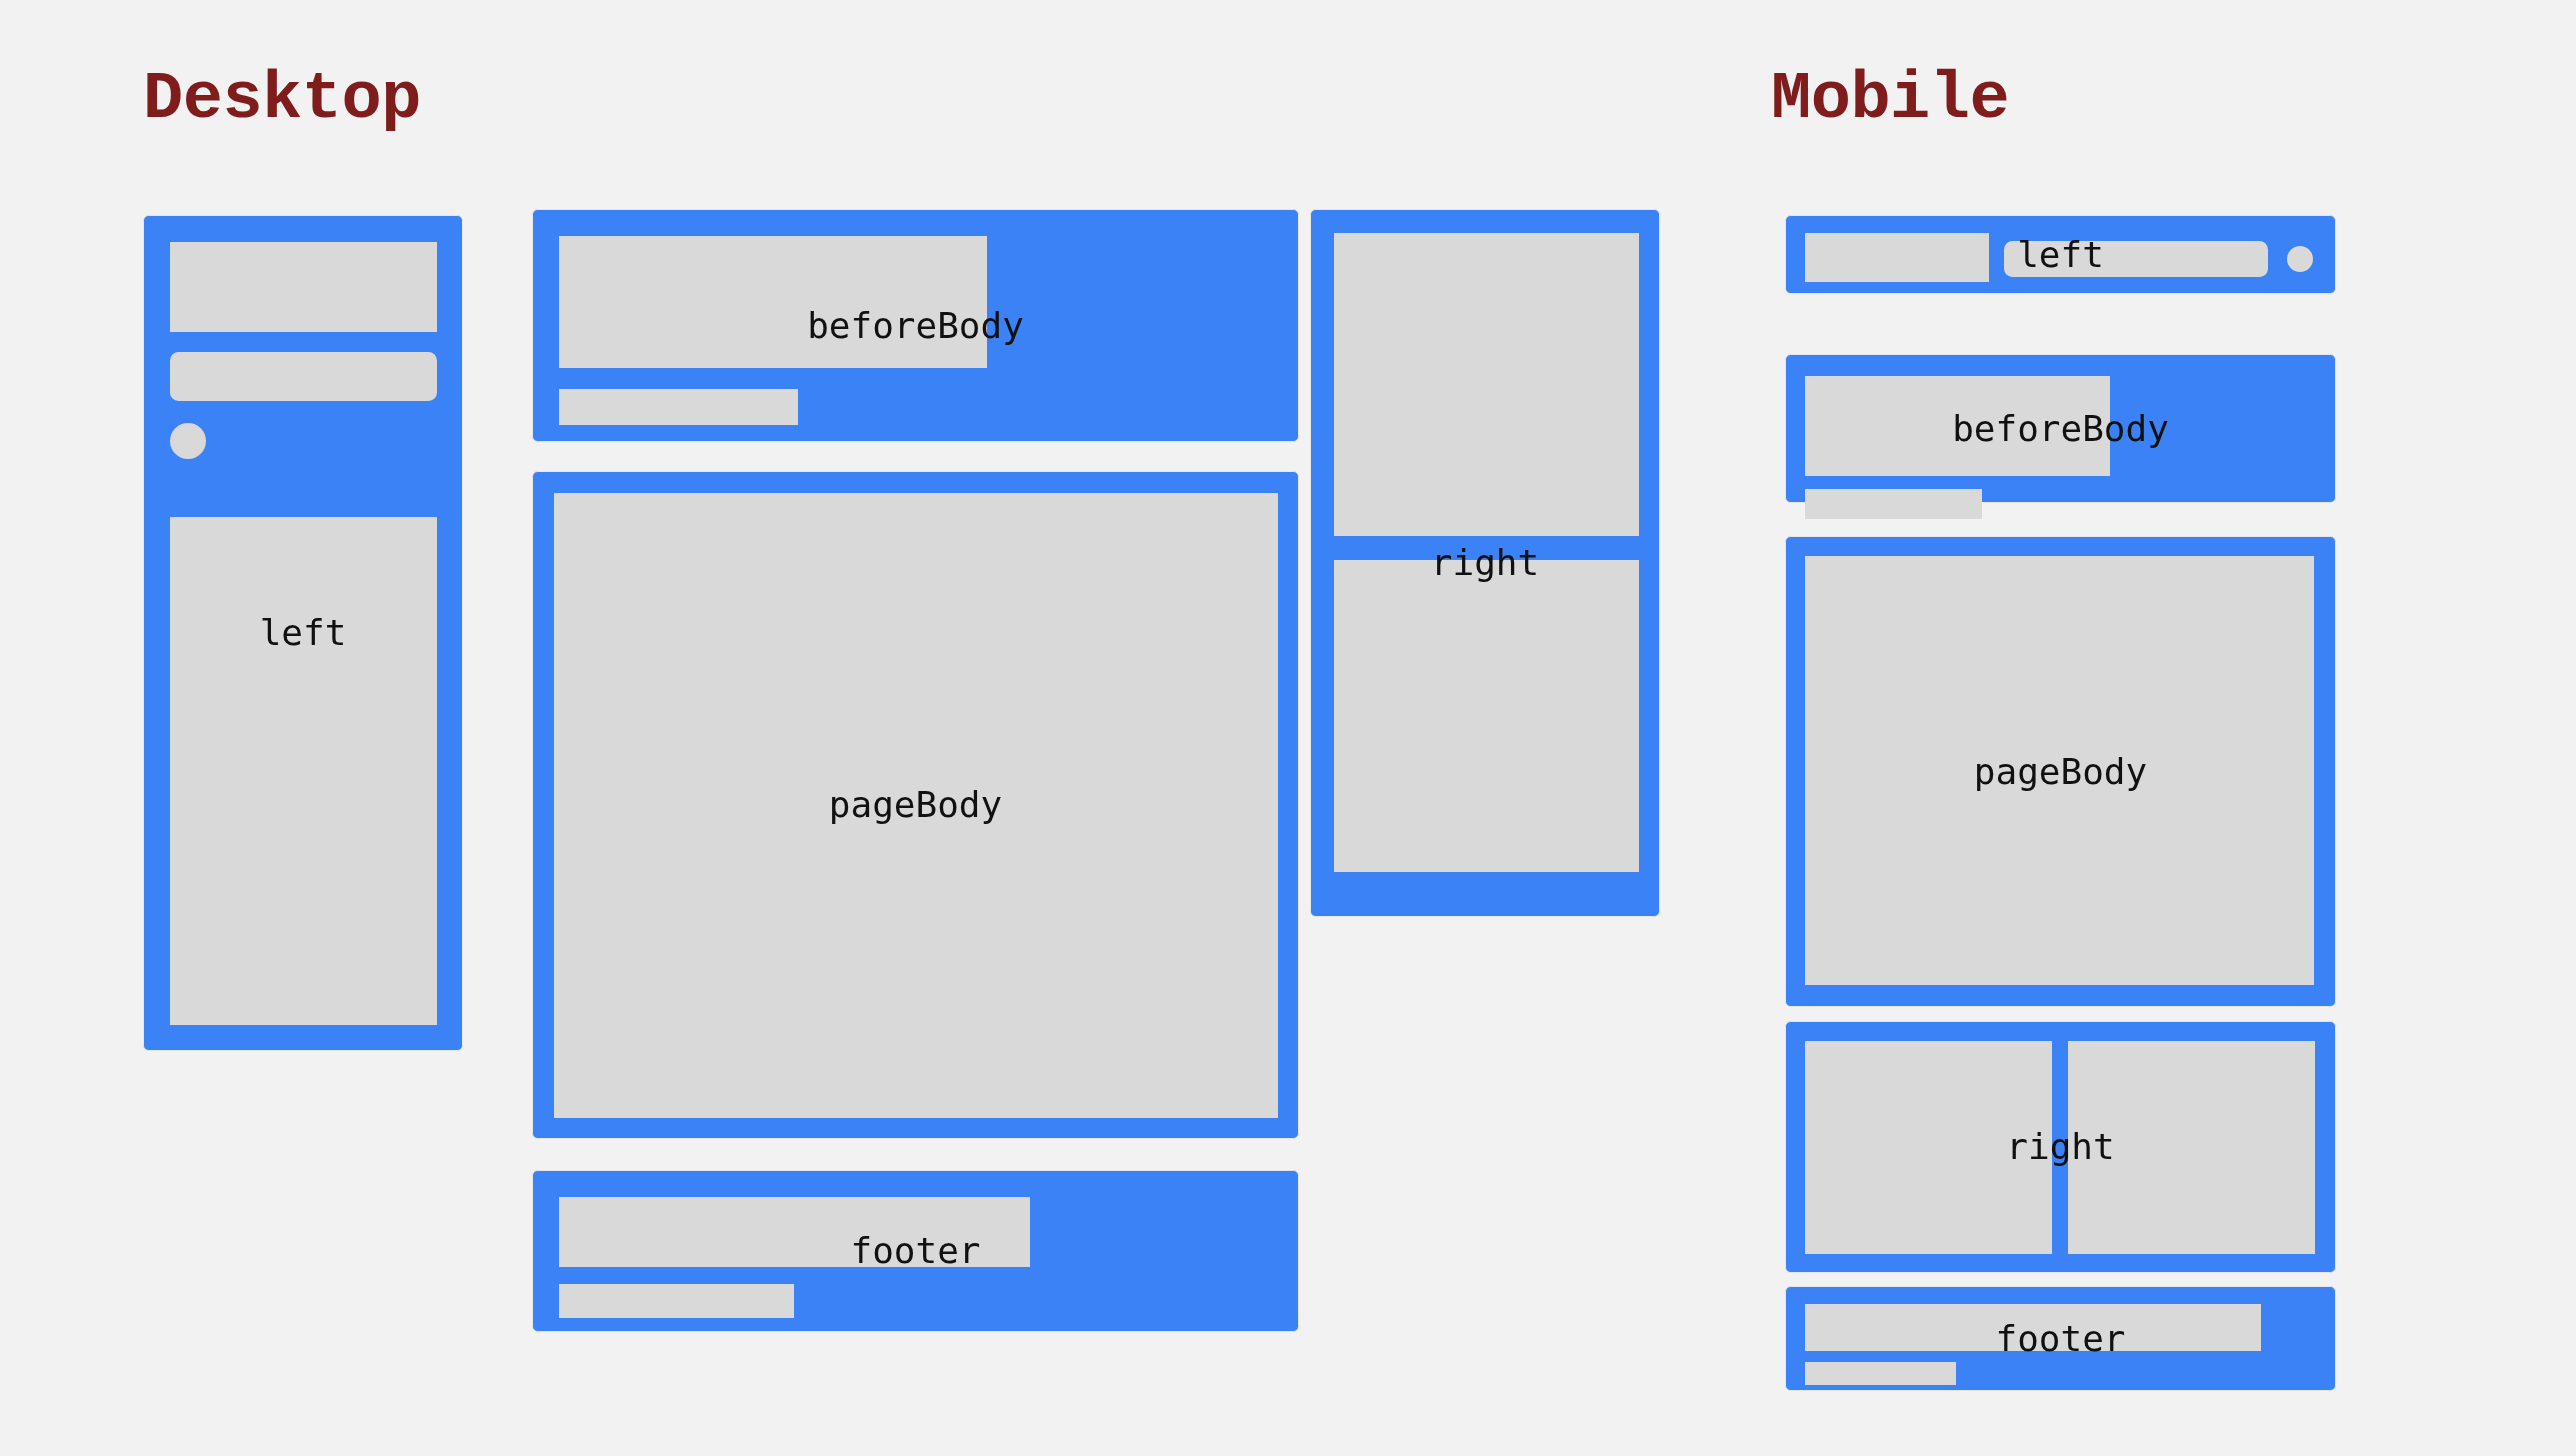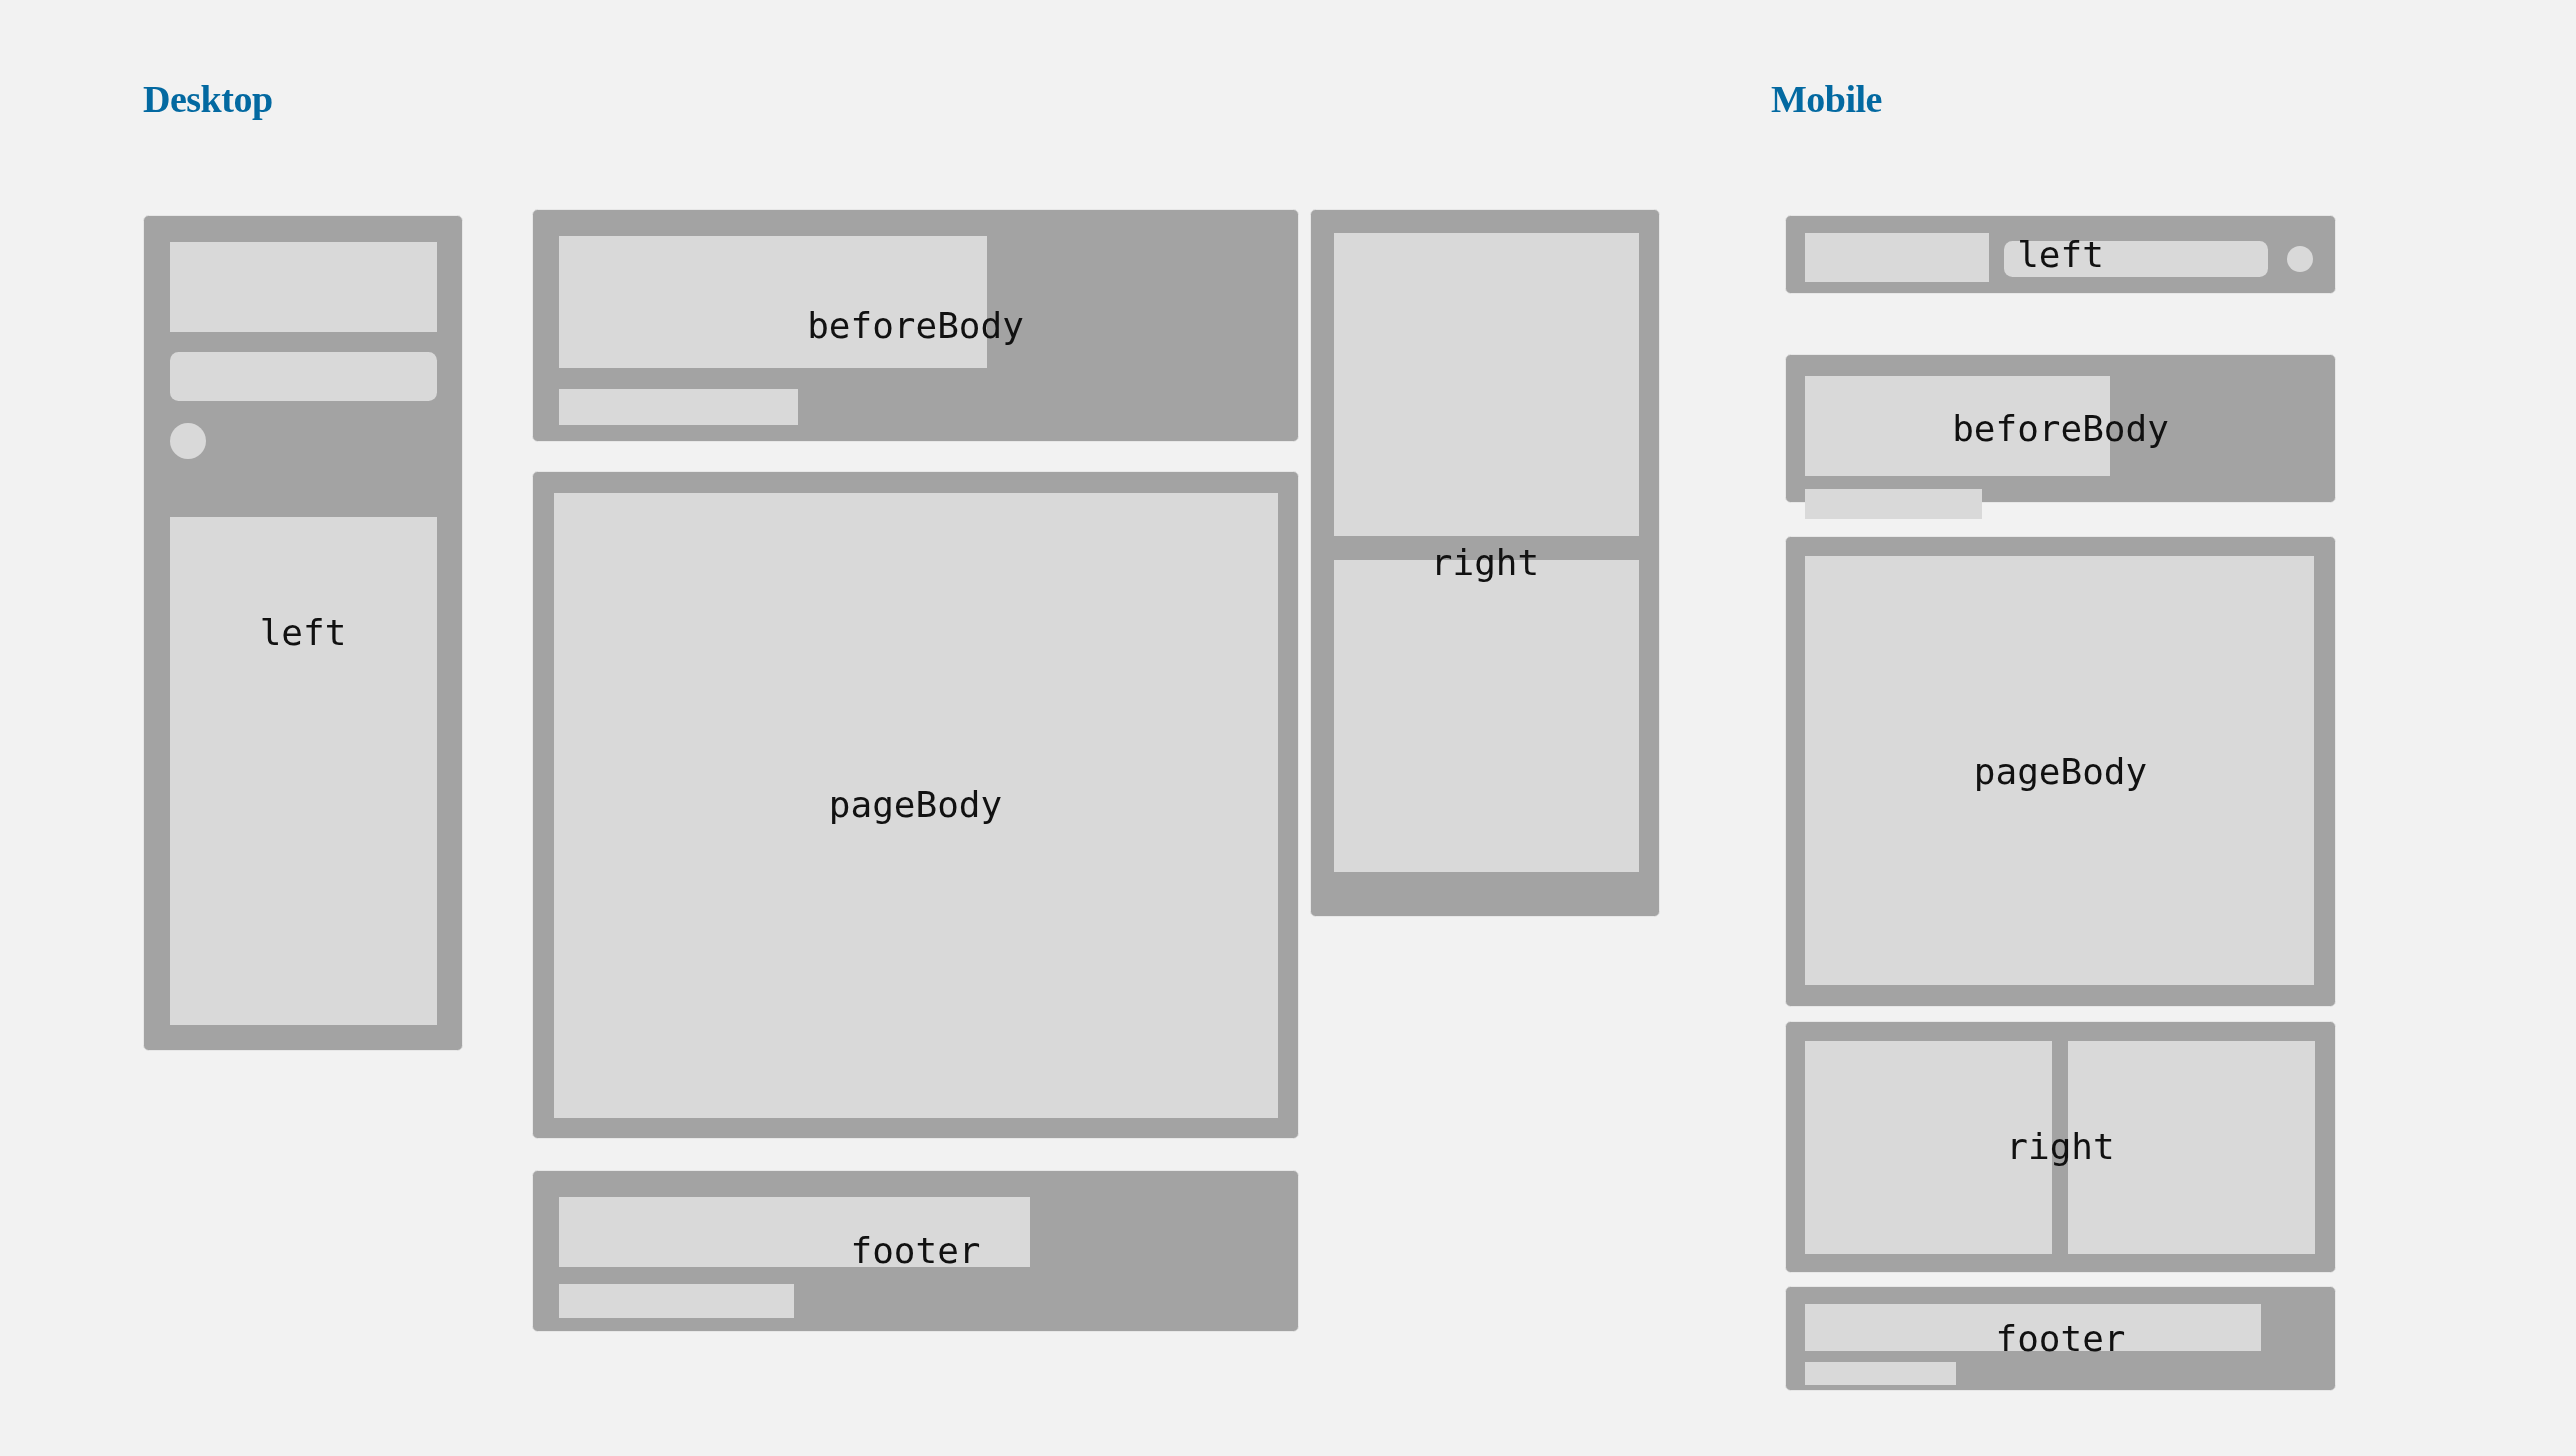--- a/index.html
+++ b/index.html
@@ -12,36 +12,36 @@
     height: 1456px;
     background: #f2f2f2;
     font-family: "Liberation Sans", sans-serif;
     overflow: hidden;
     position: relative;
   }
 
   
   .section-title {
     position: absolute;
-    font-family: Liberation Serif, serif;
+    font-family: Liberation Mono, monospace;
     font-weight: bold;
-    font-size: 38px;
+    font-size: 67px;
     line-height: 53px;
-    color: #0369a1;
+    color: #7f1d1d;
     letter-spacing: -0.5px;
     white-space: nowrap;
   }
   #title-desktop { left: 143px;  top: 73px; }
   #title-mobile  { left: 1771px; top: 73px; }
 
   
   .panel {
     position: absolute;
     box-sizing: border-box;
-    background: #a3a3a3;
+    background: #3b82f6;
     border: 1.9px solid #e7e7e7;
     border-radius: 5.6px;
   }
 
   
   .slot-label {
     position: absolute;
     left: 0;
     right: 0;
     top: 50%;

